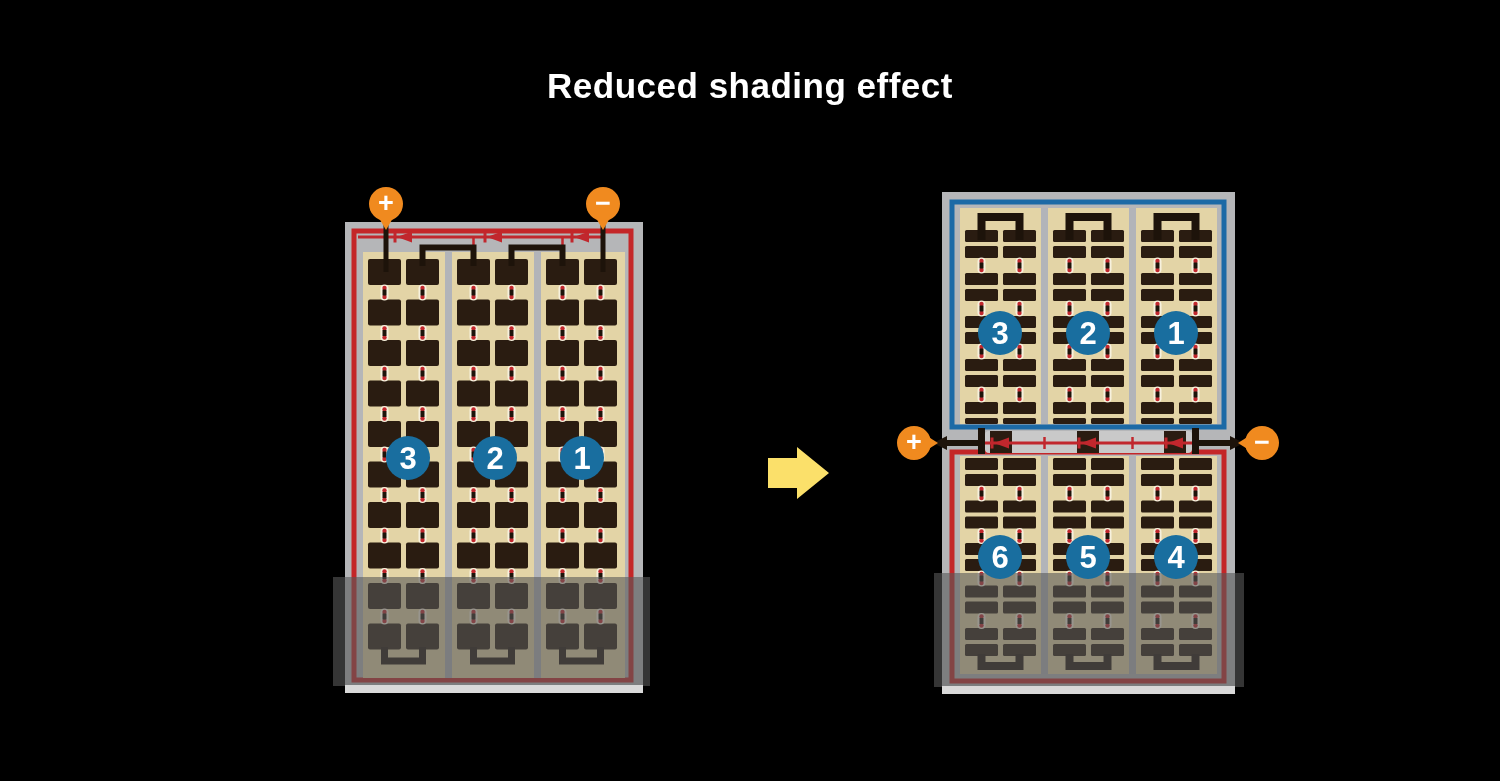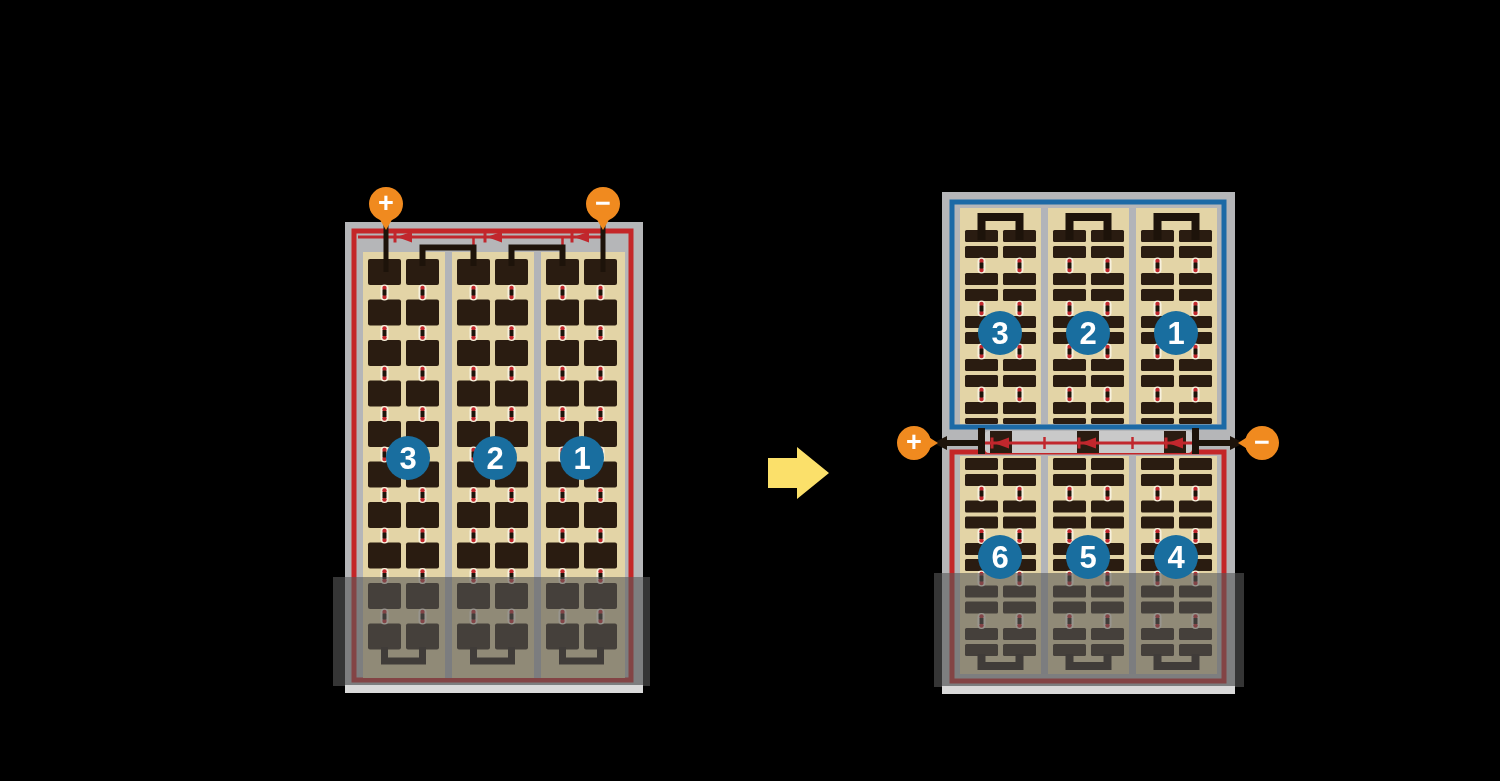--- a/index.html
+++ b/index.html
@@ -24,20 +24,21 @@
     background:var(--terminal,#f08a1f);color:#fff;
     display:flex;align-items:center;justify-content:center;
     font-size:27px;font-weight:700;line-height:1;padding-bottom:2px;box-sizing:border-box;
   }
 </style>
 </head>
 <body>
 
 <div class="stage" style="--background: #000000; --title-color: #ffffff; --frame: #b5b6b8; --frame-bevel: #d9d9d9; --border-red: #c42628; --border-blue: #1c6aa6; --cell-area: #e3d4a6; --cell: #2a1c11; --separator: #b2b4b9; --wire: #1d130a; --bus-red: #c1272d; --pad-gray: #c9c9c9; --connector-white: #f7f1de; --connector-dot: #c1272d; --connector-core: #1d130a; --terminal: #f08a1f; --badge: #196e9f; --badge-text: #ffffff; --arrow: #fbe06a; --shade: rgba(88,88,88,0.6);">
 
+  <h1 class="title">Reduced shading effect</h1>
 
   <svg class="scene" id="scene" width="1500" height="781" viewBox="0 0 1500 781">
       <rect x="345" y="222" width="298" height="470" fill="#b5b6b8"></rect>
       <rect x="354" y="231" width="277" height="449" fill="none" stroke="#c42628" stroke-width="5"></rect>
       <rect x="363" y="252" width="262" height="426" fill="#e3d4a6"></rect>
       <rect x="445" y="252" width="7" height="426" fill="#b2b4b9"></rect>
       <rect x="534" y="252" width="7" height="426" fill="#b2b4b9"></rect>
       <rect x="368" y="259" width="33" height="26" fill="#2a1c11" rx="2"></rect>
       <rect x="406" y="259" width="33" height="26" fill="#2a1c11" rx="2"></rect>
       <rect x="457" y="259" width="33" height="26" fill="#2a1c11" rx="2"></rect>

